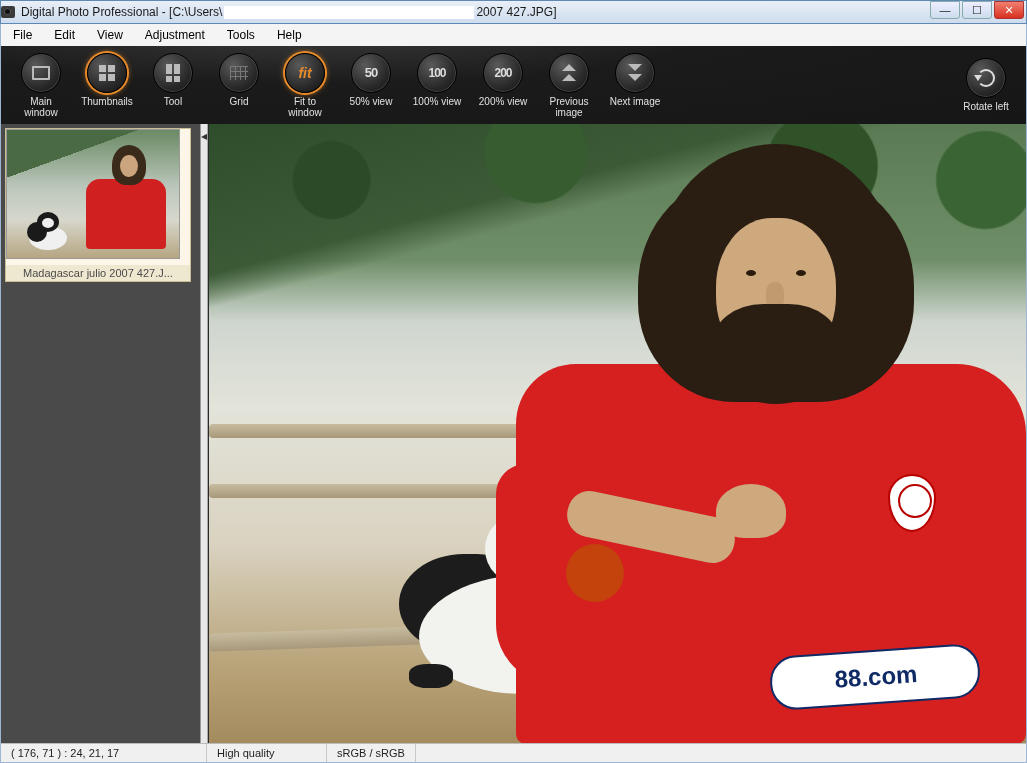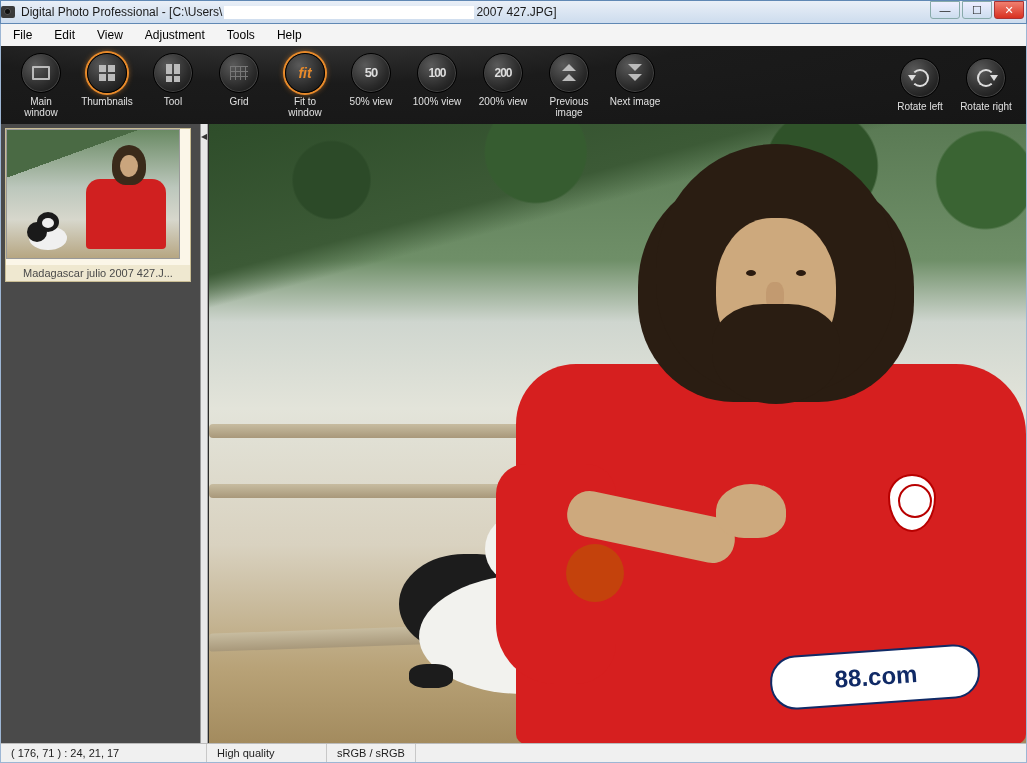--- a/index.html
+++ b/index.html
@@ -270,26 +270,20 @@
     </div>
   </div>
   <div class="tool-spacer"></div>
   <div class="tool-group">
     <div class="tool-btn">
       <div class="circle">
           <div class="ic-rotate"></div>
         </div>
       <div class="label">Rotate left</div>
     </div>
-    <div class="tool-btn">
-      <div class="circle">
-          <div class="ic-rotate right"></div>
-        </div>
-      <div class="label">Rotate right</div>
-    </div>
   </div>
 </div>
 
 <div class="content">
   <div class="sidebar">
     <div class="sidebar-inner">
       <div class="thumb-card">
         <div class="thumb-img">
           <div class="person">
             <div class="head">

